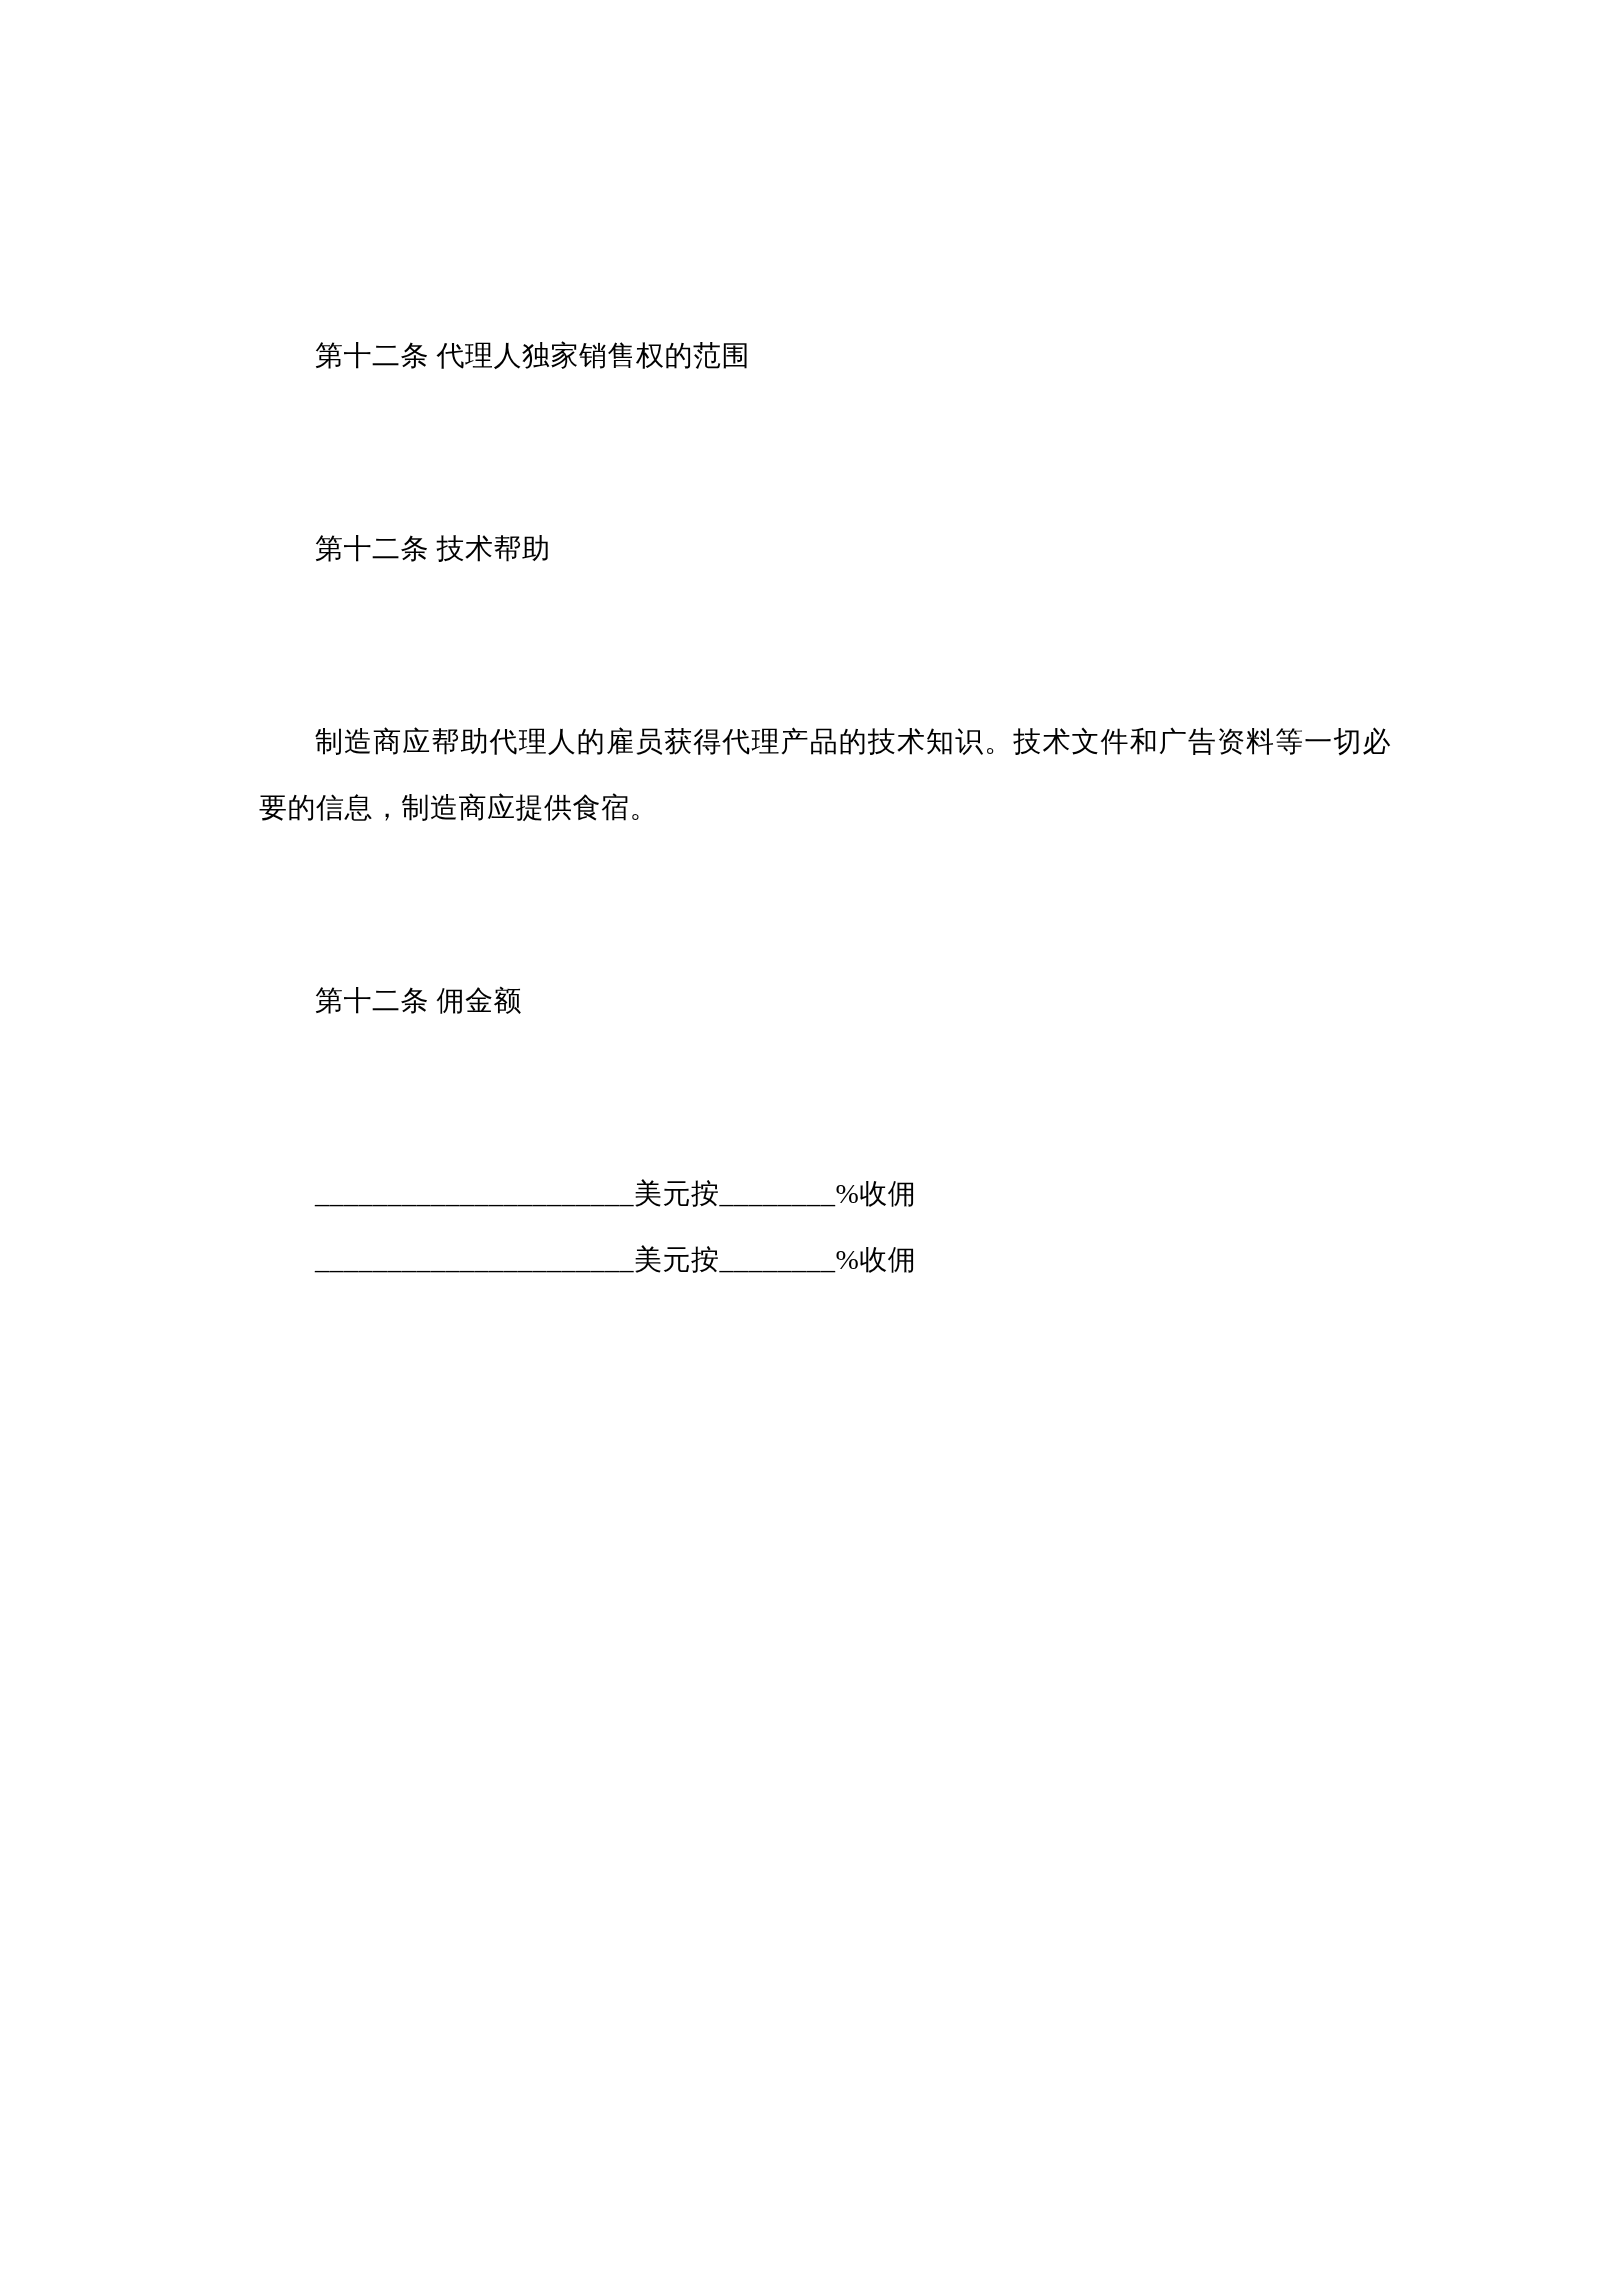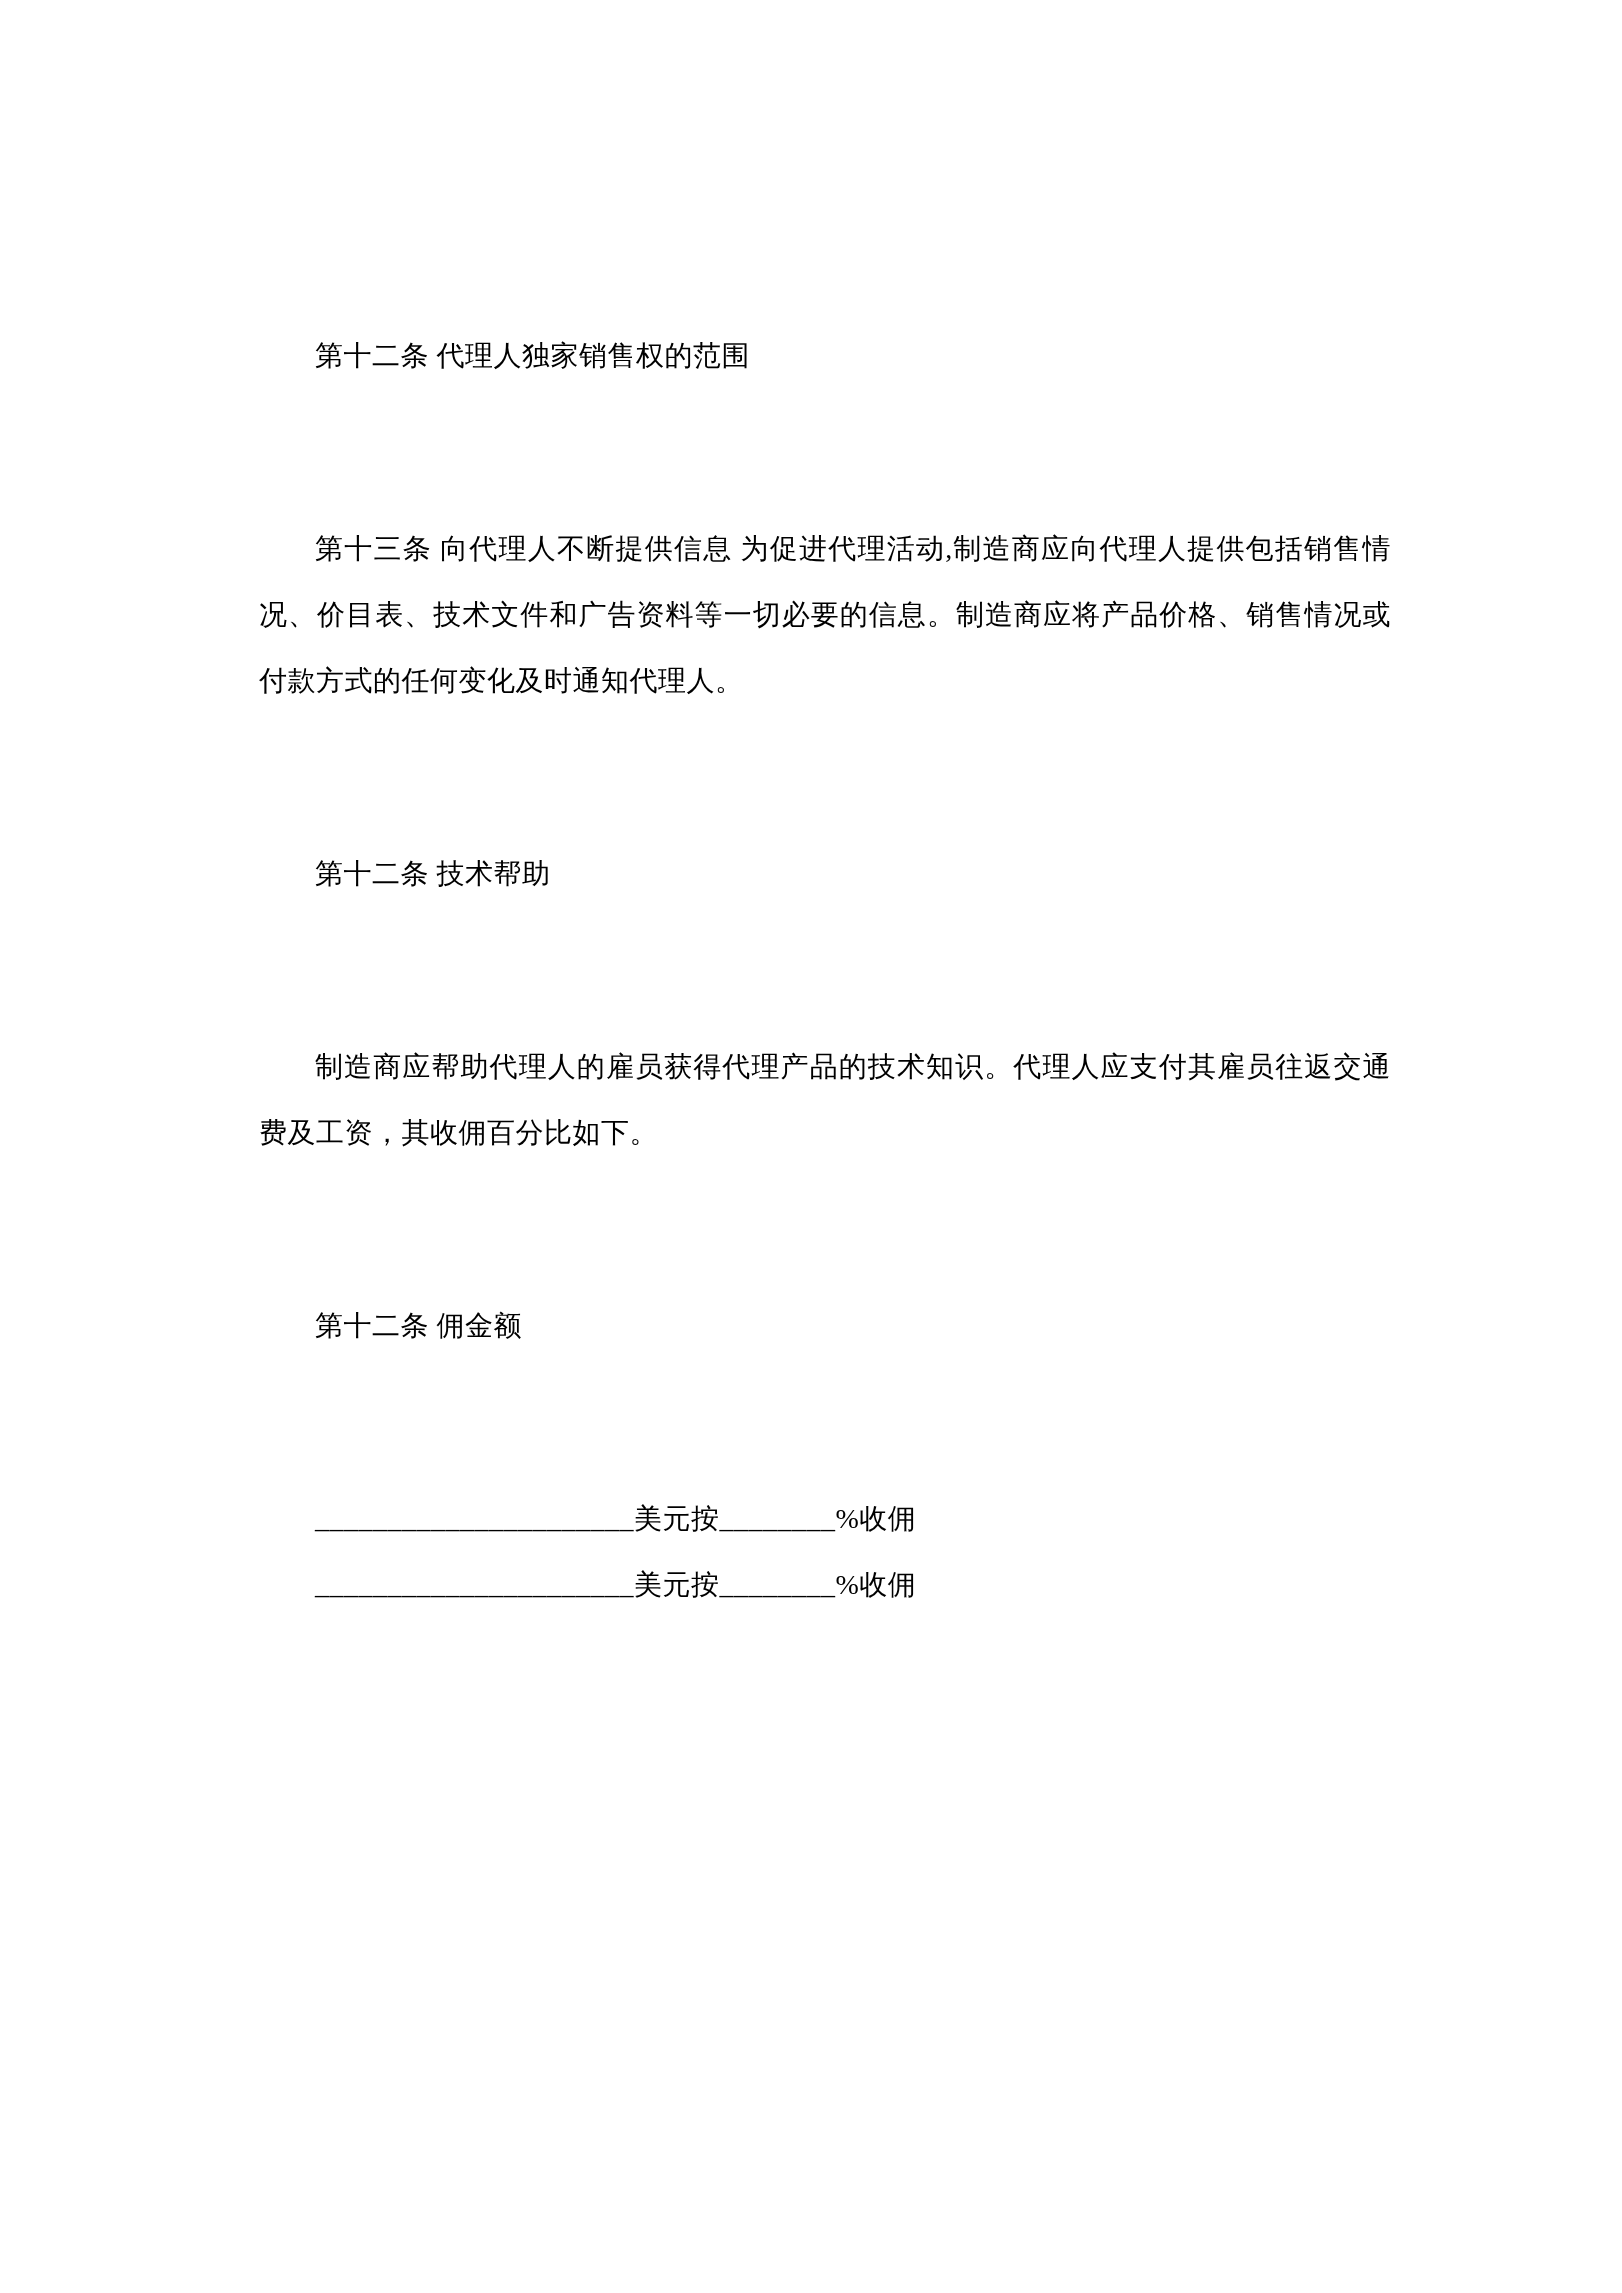--- a/index.html
+++ b/index.html
@@ -37,25 +37,24 @@
 </style>
 </head>
 <body>
 
 <div class="doc-page">
   <div class="doc-body">
 
     <p class="heading">第十二条  代理人独家销售权的范围</p>
 
 
-    <p>第十三条  向代理人不断提供信息  为促进代理活动,制造商应向代理人提供包括销售情况、价目表、技术文件和广告资料等一切必要的信息。制造商应将产品价格、销售情况或付款方式的任何变化及时通知代理人。</p>
 
     <p class="heading">第十二条  技术帮助</p>
 
-    <p>制造商应帮助代理人的雇员获得代理产品的技术知识。代理人应支付其雇员往返交通费及工资，其收佣百分比如下。</p>
+    <p>制造商应帮助代理人的雇员获得代理产品的技术知识。技术文件和广告资料等一切必要的信息，制造商应提供食宿。</p>
 
     <p class="heading">第十二条  佣金额</p>
 
 
     <p class="tight">______________________美元按________%收佣</p>
 
     <p class="tight">______________________美元按________%收佣</p>
 
   </div>
 </div>

